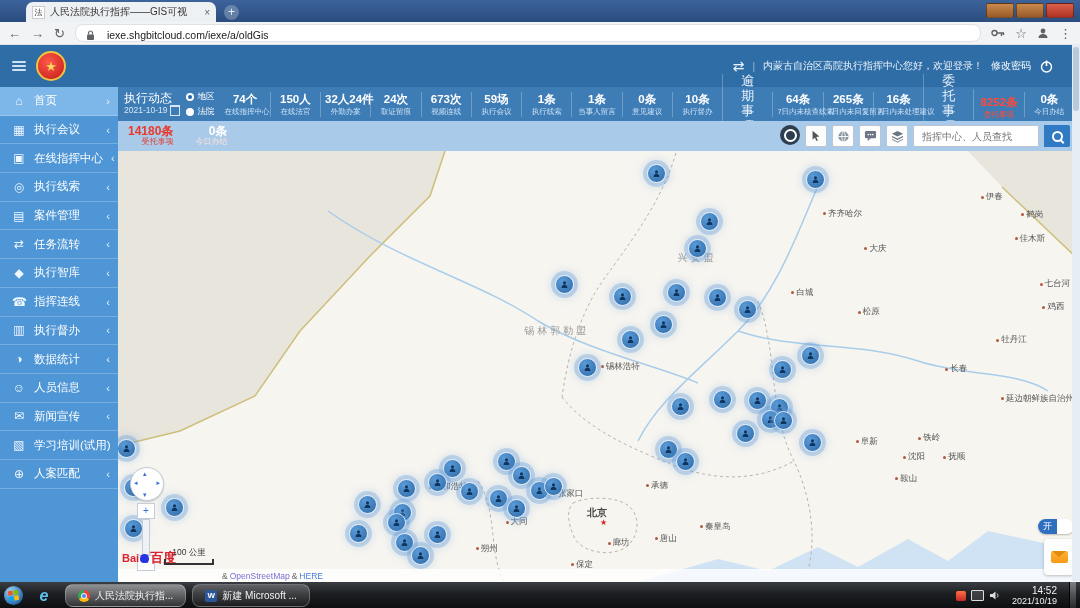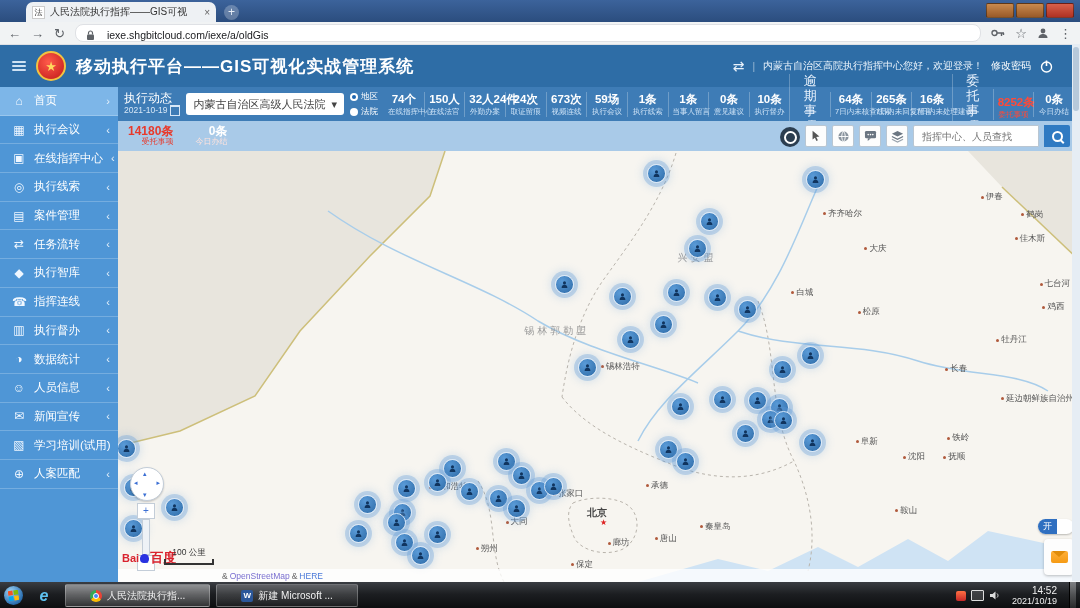--- a/index.html
+++ b/index.html
@@ -66,21 +66,21 @@
   .stat-lbl{display:block;font-size:7.5px;color:#cde2f6;white-space:nowrap;}
   .stat-lbl:empty{display:none;}
 
   
   .subband{height:30px;background:#a9cae8;display:flex;align-items:center;padding:0 10px;gap:14px;}
   .substats{display:flex;gap:22px;}
   .sub-cell{text-align:right;line-height:1.1;}
   .sub-val{display:block;font-size:12px;font-weight:bold;white-space:nowrap;}
   .sub-lbl{display:block;font-size:8px;white-space:nowrap;}
   .sub-spacer{flex:1;}
-  .mtoolbar{display:flex;align-items:flex-end;gap:5px;}
+  .mtoolbar{display:flex;align-items:flex-start;gap:5px;}
   .locbtn{width:20px;height:20px;border-radius:50%;background:#2c3e50;display:flex;align-items:center;justify-content:center;}
   .locbtn i{width:9px;height:9px;border:2px solid #fff;border-radius:50%;display:block;}
   .mbtn{width:20px;height:20px;background:#fdfdfd;border:1px solid #b9c6d2;border-radius:2px;display:flex;align-items:center;justify-content:center;}
   .searchbox{height:20px;background:#fff;border:1px solid #b9c6d2;border-radius:2px 0 0 2px;display:flex;align-items:center;padding:0 6px;}
   .searchbox input{border:none;outline:none;font-size:10px;width:108px;color:#333;font-family:inherit;background:transparent;}
   .searchbtn{width:26px;height:22px;background:#2f7ac2;border-radius:0 2px 2px 0;display:flex;align-items:center;justify-content:center;}
   .lens{width:7px;height:7px;border:2px solid #fff;border-radius:50%;position:relative;display:block;}
   .lens::after{content:'';position:absolute;width:2px;height:5px;background:#fff;right:-2px;bottom:-4px;transform:rotate(-45deg);}
 
   
@@ -121,21 +121,21 @@
 
   
   .scrollbar{position:absolute;top:44px;right:0;width:8px;height:537px;background:#e6edf4;z-index:9;}
   .scroll-thumb{position:absolute;top:3px;left:1px;width:6px;height:64px;background:#b7c9da;border-radius:3px;}
 
   
   .taskbar{height:27px;background:linear-gradient(#3a3d42,#1c1e21 45%,#0c0d0f);display:flex;align-items:center;padding:0 4px;gap:6px;position:relative;}
   .orb{width:19px;height:19px;border-radius:50%;background:radial-gradient(circle at 35% 30%,#9fd4f5,#2b6fb0 70%,#17405f);display:flex;align-items:center;justify-content:center;flex:none;}
   .ie-btn{width:30px;height:22px;display:flex;align-items:center;justify-content:center;border-radius:2px;}
   .ie-e{color:#5ec2f0;font-size:16px;font-weight:bold;font-style:italic;}
-  .taskwin{height:21px;display:flex;align-items:center;gap:5px;padding:0 24px;border:1px solid rgba(255,255,255,.25);border-radius:2px;color:#f2f2f2;font-size:10px;max-width:150px;}
+  .taskwin{height:21px;display:flex;align-items:center;gap:5px;padding:0 12px;border:1px solid rgba(255,255,255,.25);border-radius:8px;color:#f2f2f2;font-size:10px;max-width:150px;}
   .taskwin.active{background:linear-gradient(rgba(255,255,255,.45),rgba(255,255,255,.15));}
   .taskwin.idle{background:linear-gradient(rgba(255,255,255,.22),rgba(255,255,255,.06));}
   .chrome-ic{width:12px;height:12px;border-radius:50%;background:conic-gradient(#ea4335 0 120deg,#fbbc05 0 240deg,#34a853 0 360deg);position:relative;flex:none;}
   .chrome-ic::after{content:'';position:absolute;inset:3px;border-radius:50%;background:#4285f4;border:1px solid #fff;}
   .word-ic{width:12px;height:12px;background:#2b579a;border-radius:2px;color:#fff;font-size:8px;font-weight:bold;text-align:center;line-height:12px;flex:none;}
   .task-spacer{flex:1;}
   .tray{display:flex;align-items:center;gap:5px;}
   .tray-ic1{width:10px;height:10px;background:linear-gradient(#ff7043,#c62828);border-radius:2px;}
   .tray-ic2{width:11px;height:9px;border:1px solid #ddd;border-radius:1px;background:rgba(255,255,255,.15);}
   .clock{text-align:right;color:#f0f0f0;line-height:1.15;padding:0 6px;}
@@ -187,21 +187,20 @@
     </div>
   </div>
 
   <div class="appheader">
     <div class="hamburger">
         <i></i>
         <i></i>
         <i></i>
       </div>
     <div class="emblem">★</div>
-    <div class="app-title">移动执行平台——GIS可视化实战管理系统</div>
     <div class="header-spacer"></div>
     <div class="hdr-right">
       <span class="switch-glyph">⇄</span>
       <span class="hdr-sep">|</span>
       <span>内蒙古自治区高院执行指挥中心您好，欢迎登录！</span>
       <span class="pwd-link">修改密码</span>
       <svg width="15" height="15" viewBox="0 0 15 15">
           <circle cx="7.5" cy="8" r="5" fill="none" stroke="#fff" stroke-width="1.4"></circle>
           <path d="M7.5 1.5 V7" stroke="#fff" stroke-width="1.6"></path>
         </svg>
@@ -299,24 +298,20 @@
 
     <div class="content">
 
       <div class="statsband">
         <div class="dyn">
           <span class="t">执行动态</span>
           <span class="d">
               <span>2021-10-19</span>
               <span class="cal"></span>
             </span>
-        </div>
-        <div class="dropdown">
-          <span>内蒙古自治区高级人民法院</span>
-          <span>▾</span>
         </div>
         <div class="radios">
           <label class="radio">
               <span class="rdot sel"></span>
               <span>地区</span>
             </label>
           <label class="radio">
               <span class="rdot"></span>
               <span>法院</span>
             </label>
@@ -563,41 +558,41 @@
             <div class="city" style="left: 86.2%; top: 50.6%;">
               <span class="cdot"></span>
               <span class="cname">长春</span>
             </div>
 
             <div class="city" style="left: 92%; top: 57.5%;">
               <span class="cdot"></span>
               <span class="cname">延边朝鲜族自治州</span>
             </div>
 
-            <div class="city" style="left: 83.4%; top: 66.6%; margin-left: 29px;">
+            <div class="city" style="left: 83.4%; top: 66.6%;">
               <span class="cdot"></span>
               <span class="cname">铁岭</span>
             </div>
 
             <div class="city" style="left: 76.9%; top: 67.5%;">
               <span class="cdot"></span>
               <span class="cname">阜新</span>
             </div>
 
             <div class="city" style="left: 81.8%; top: 71%;">
               <span class="cdot"></span>
               <span class="cname">沈阳</span>
             </div>
 
             <div class="city" style="left: 86%; top: 71%;">
               <span class="cdot"></span>
               <span class="cname">抚顺</span>
             </div>
 
-            <div class="city" style="left: 81%; top: 76.1%; margin-top: 32px;">
+            <div class="city" style="left: 81%; top: 76.1%;">
               <span class="cdot"></span>
               <span class="cname">鞍山</span>
             </div>
 
             <div class="city" style="left: 32.5%; top: 78%;">
               <span class="cdot"></span>
               <span class="cname">呼和浩特</span>
             </div>
 
             <div class="city" style="left: 45.4%; top: 79.6%;">

